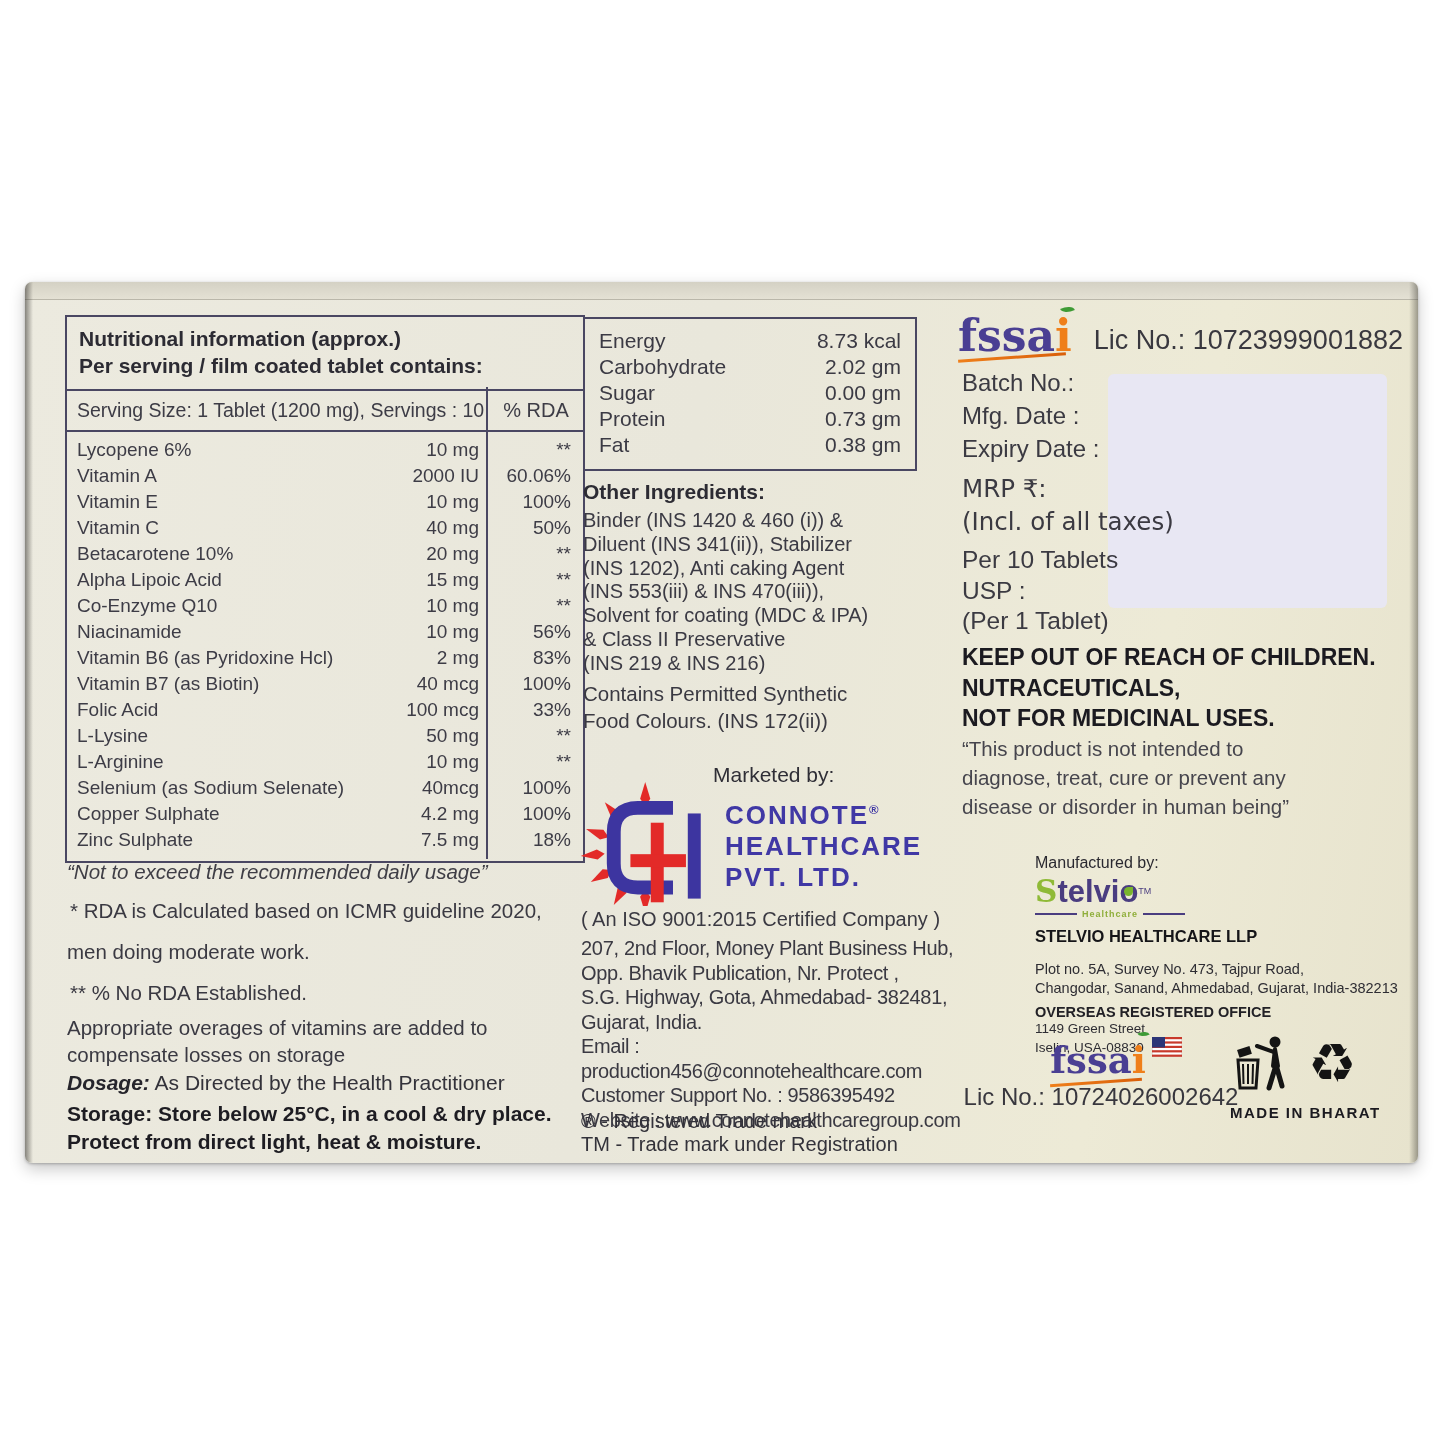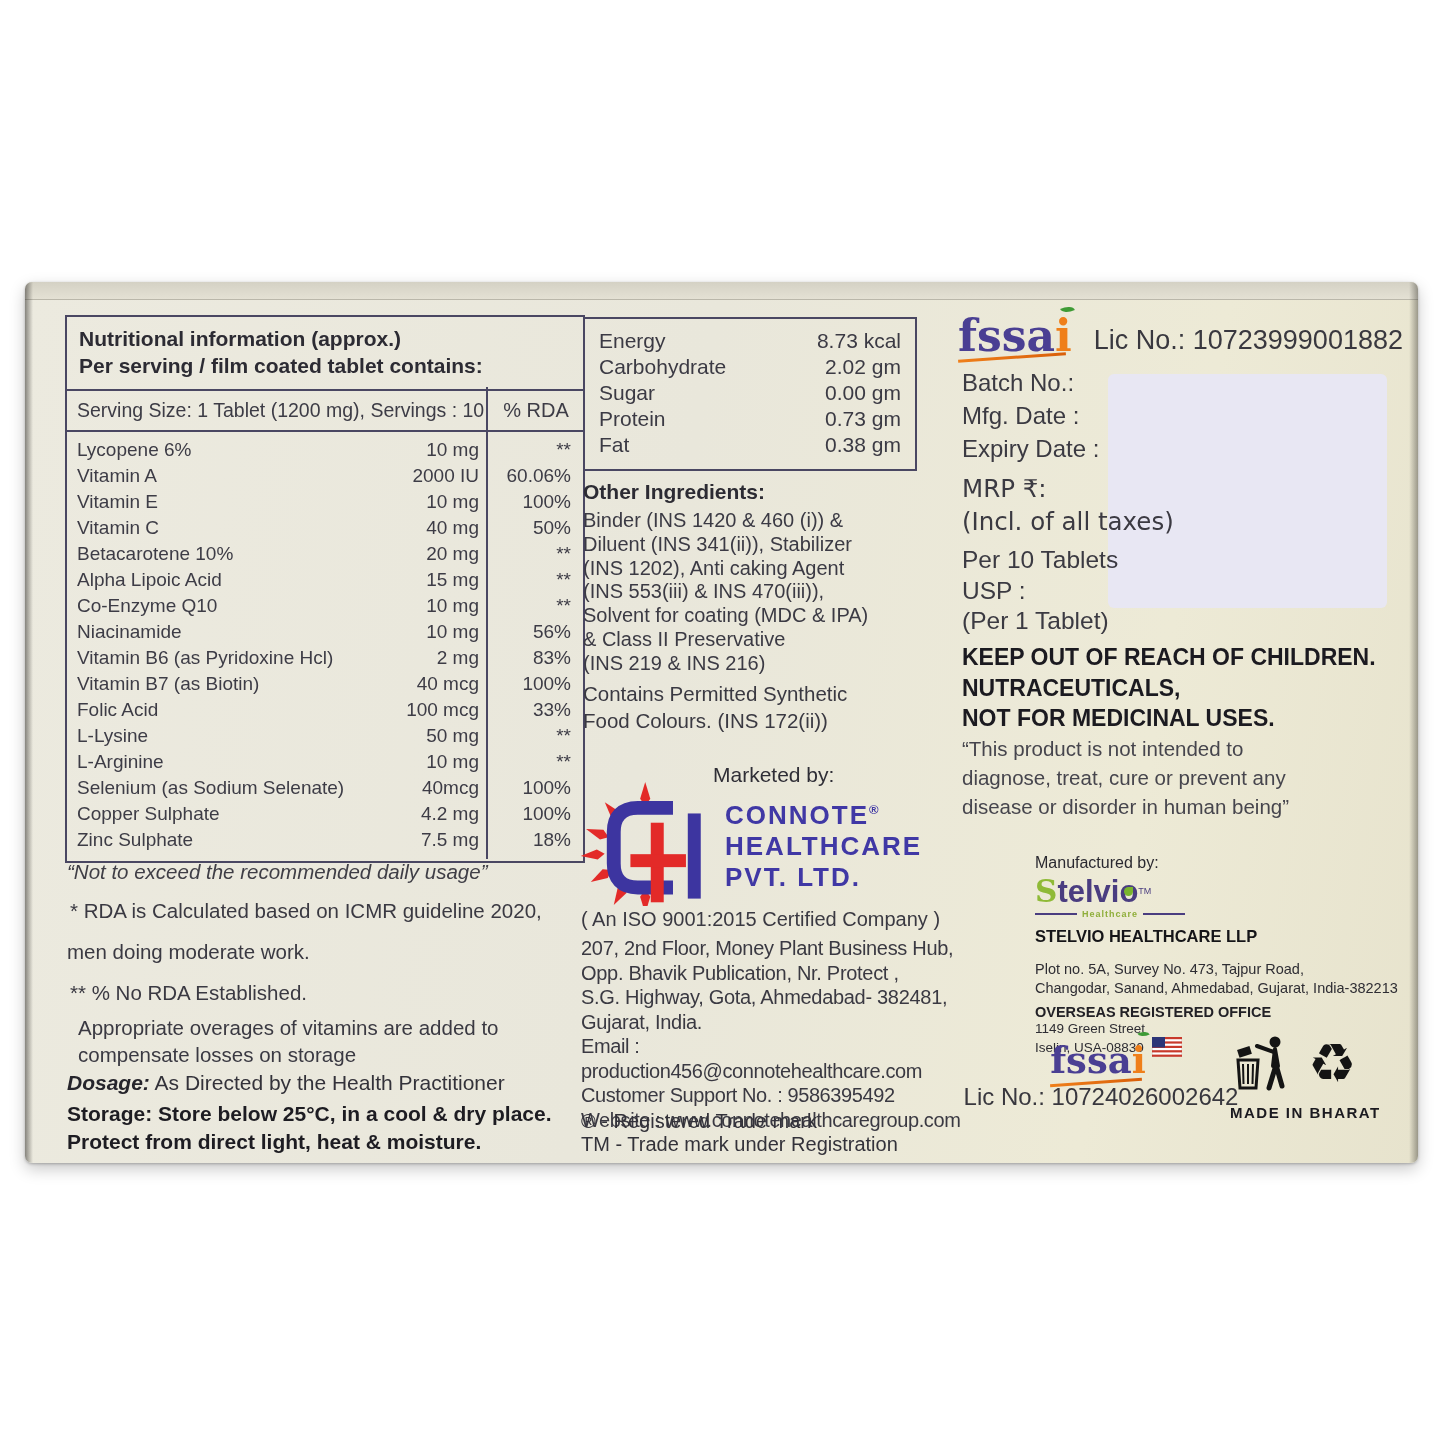--- a/index.html
+++ b/index.html
@@ -39,21 +39,21 @@
   .nutrient-row { display:grid; grid-template-columns:1fr 94px; line-height:26px; font-size:19px; }
   .nr-main { display:flex; justify-content:space-between; padding:0 10px; }
   .nr-rda { text-align:right; padding-right:12px; }
 
   
   .abs { position:absolute; }
   .note-quote { left:42px; top:578px; font-style:italic; font-size:20.5px; color:#3f3e46; }
   .note-rda1 { left:45px; top:617px; font-size:20.5px; }
   .note-rda2 { left:42px; top:658px; font-size:20.5px; }
   .note-norda { left:45px; top:699px; font-size:20.5px; }
-  .note-overage { left:42px; top:732px; font-size:20.5px; line-height:27px;margin-left:11px; }
+  .note-overage { left:42px; top:732px; font-size:20.5px; line-height:27px; }
   .note-dosage { left:42px; top:789px; font-size:21px; color:#33323a; }
   .note-dosage b { color:#26252c;font-style:italic; }
   .note-storage { left:42px; top:818px; font-size:21px; font-weight:bold; color:#1d1c22; line-height:28px; }
 
   
   .mid { position:absolute; left:548px; top:0; width:400px; height:100%; }
   .macro-box { position:absolute; left:10px; top:35px; width:302px;
     border:2px solid #4a4762; padding:9px 14px 11px; font-size:21px; color:#3b3a44; }
   .macro-row { display:flex; justify-content:space-between; line-height:26px; }
   .oi-head { position:absolute; left:10px; top:198px; font-weight:bold; font-size:21px; color:#2c2b33; }

